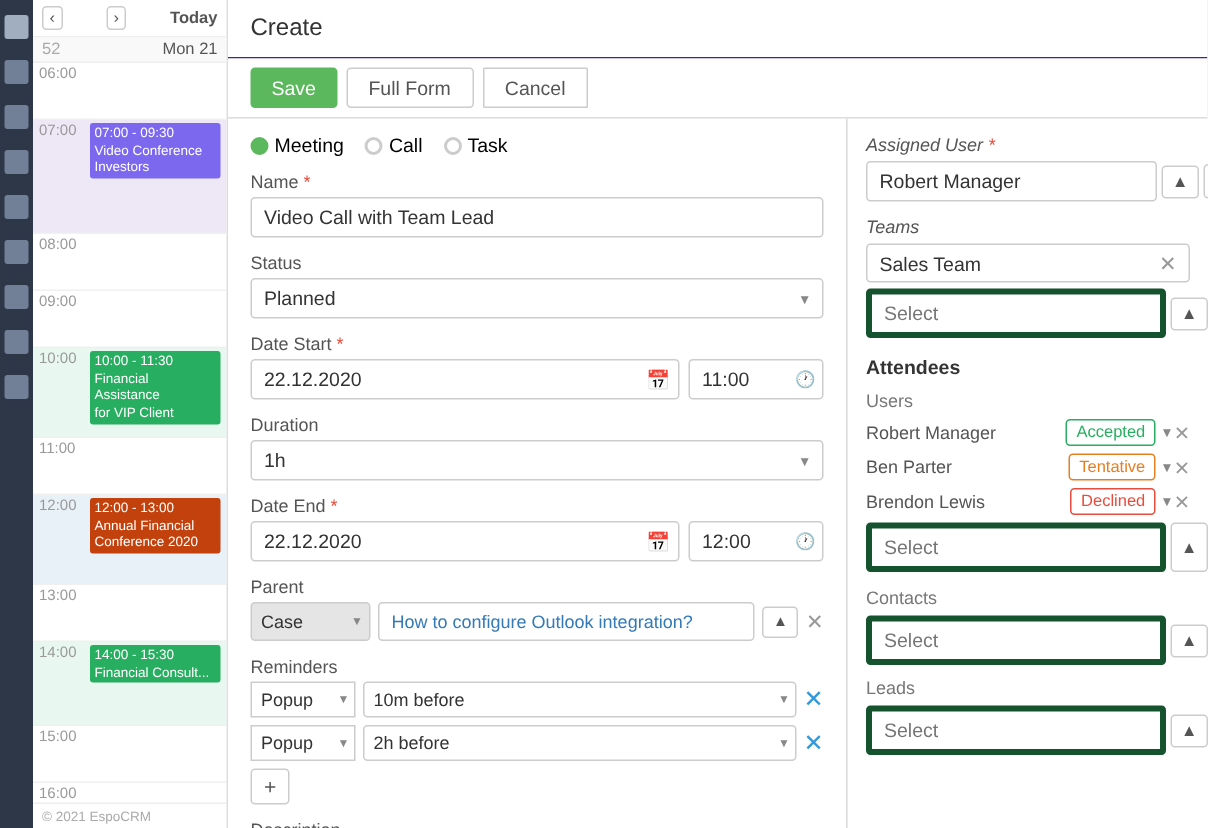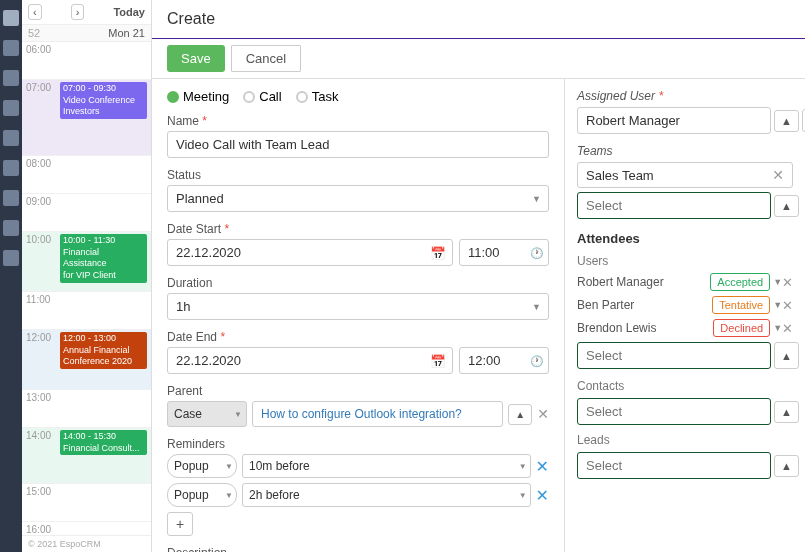--- a/index.html
+++ b/index.html
@@ -374,21 +374,21 @@
       align-items: center;
       margin-bottom: 5px;
     }
     .reminder-type-wrap {
       position: relative;
       width: 70px;
     }
     .reminder-type-select {
       width: 100%;
       border: 1px solid #ccc;
-      border-radius: 11px;
+      border-radius: 0;
       padding: 4px 18px 4px 6px;
       font-size: 12px;
       color: #333;
       background: #fff;
       appearance: none;
       outline: none;
       cursor: pointer;
     }
     .reminder-type-wrap::after {
       content: '▼';
@@ -501,21 +501,21 @@
     }
     .team-remove { cursor: pointer; color: #999; font-size: 14px; background: none; border: none; }
 
     .select-expand-row {
       display: flex;
       gap: 3px;
       align-items: center;
     }
     .select-expand-input {
       flex: 1;
-      border: 1px solid #14532d;
+      border: 4px solid #14532d;
       border-radius: 3px;
       padding: 5px 8px;
       font-size: 13px;
       color: #aaa;
       background: #fff;
       outline: none;
     }
 
     .attendees-section { margin-bottom: 8px; }
     .attendees-title {
@@ -643,20 +643,21 @@
 
     </div>
   </div>
   <div class="cal-footer">© 2021 EspoCRM</div>
 </div>
 
 <div class="main-content">
   <div class="modal-title">Create</div>
   <div class="modal-toolbar">
     <button class="btn-save">Save</button>
+    <button class="btn-fullform">Full Form</button>
     <button class="btn-cancel">Cancel</button>
   </div>
   <div class="modal-body">
 
     <div class="form-left">
 
       <div class="radio-group">
         <label class="radio-label">
           <div class="radio-dot selected"></div>
           <span>Meeting</span>

